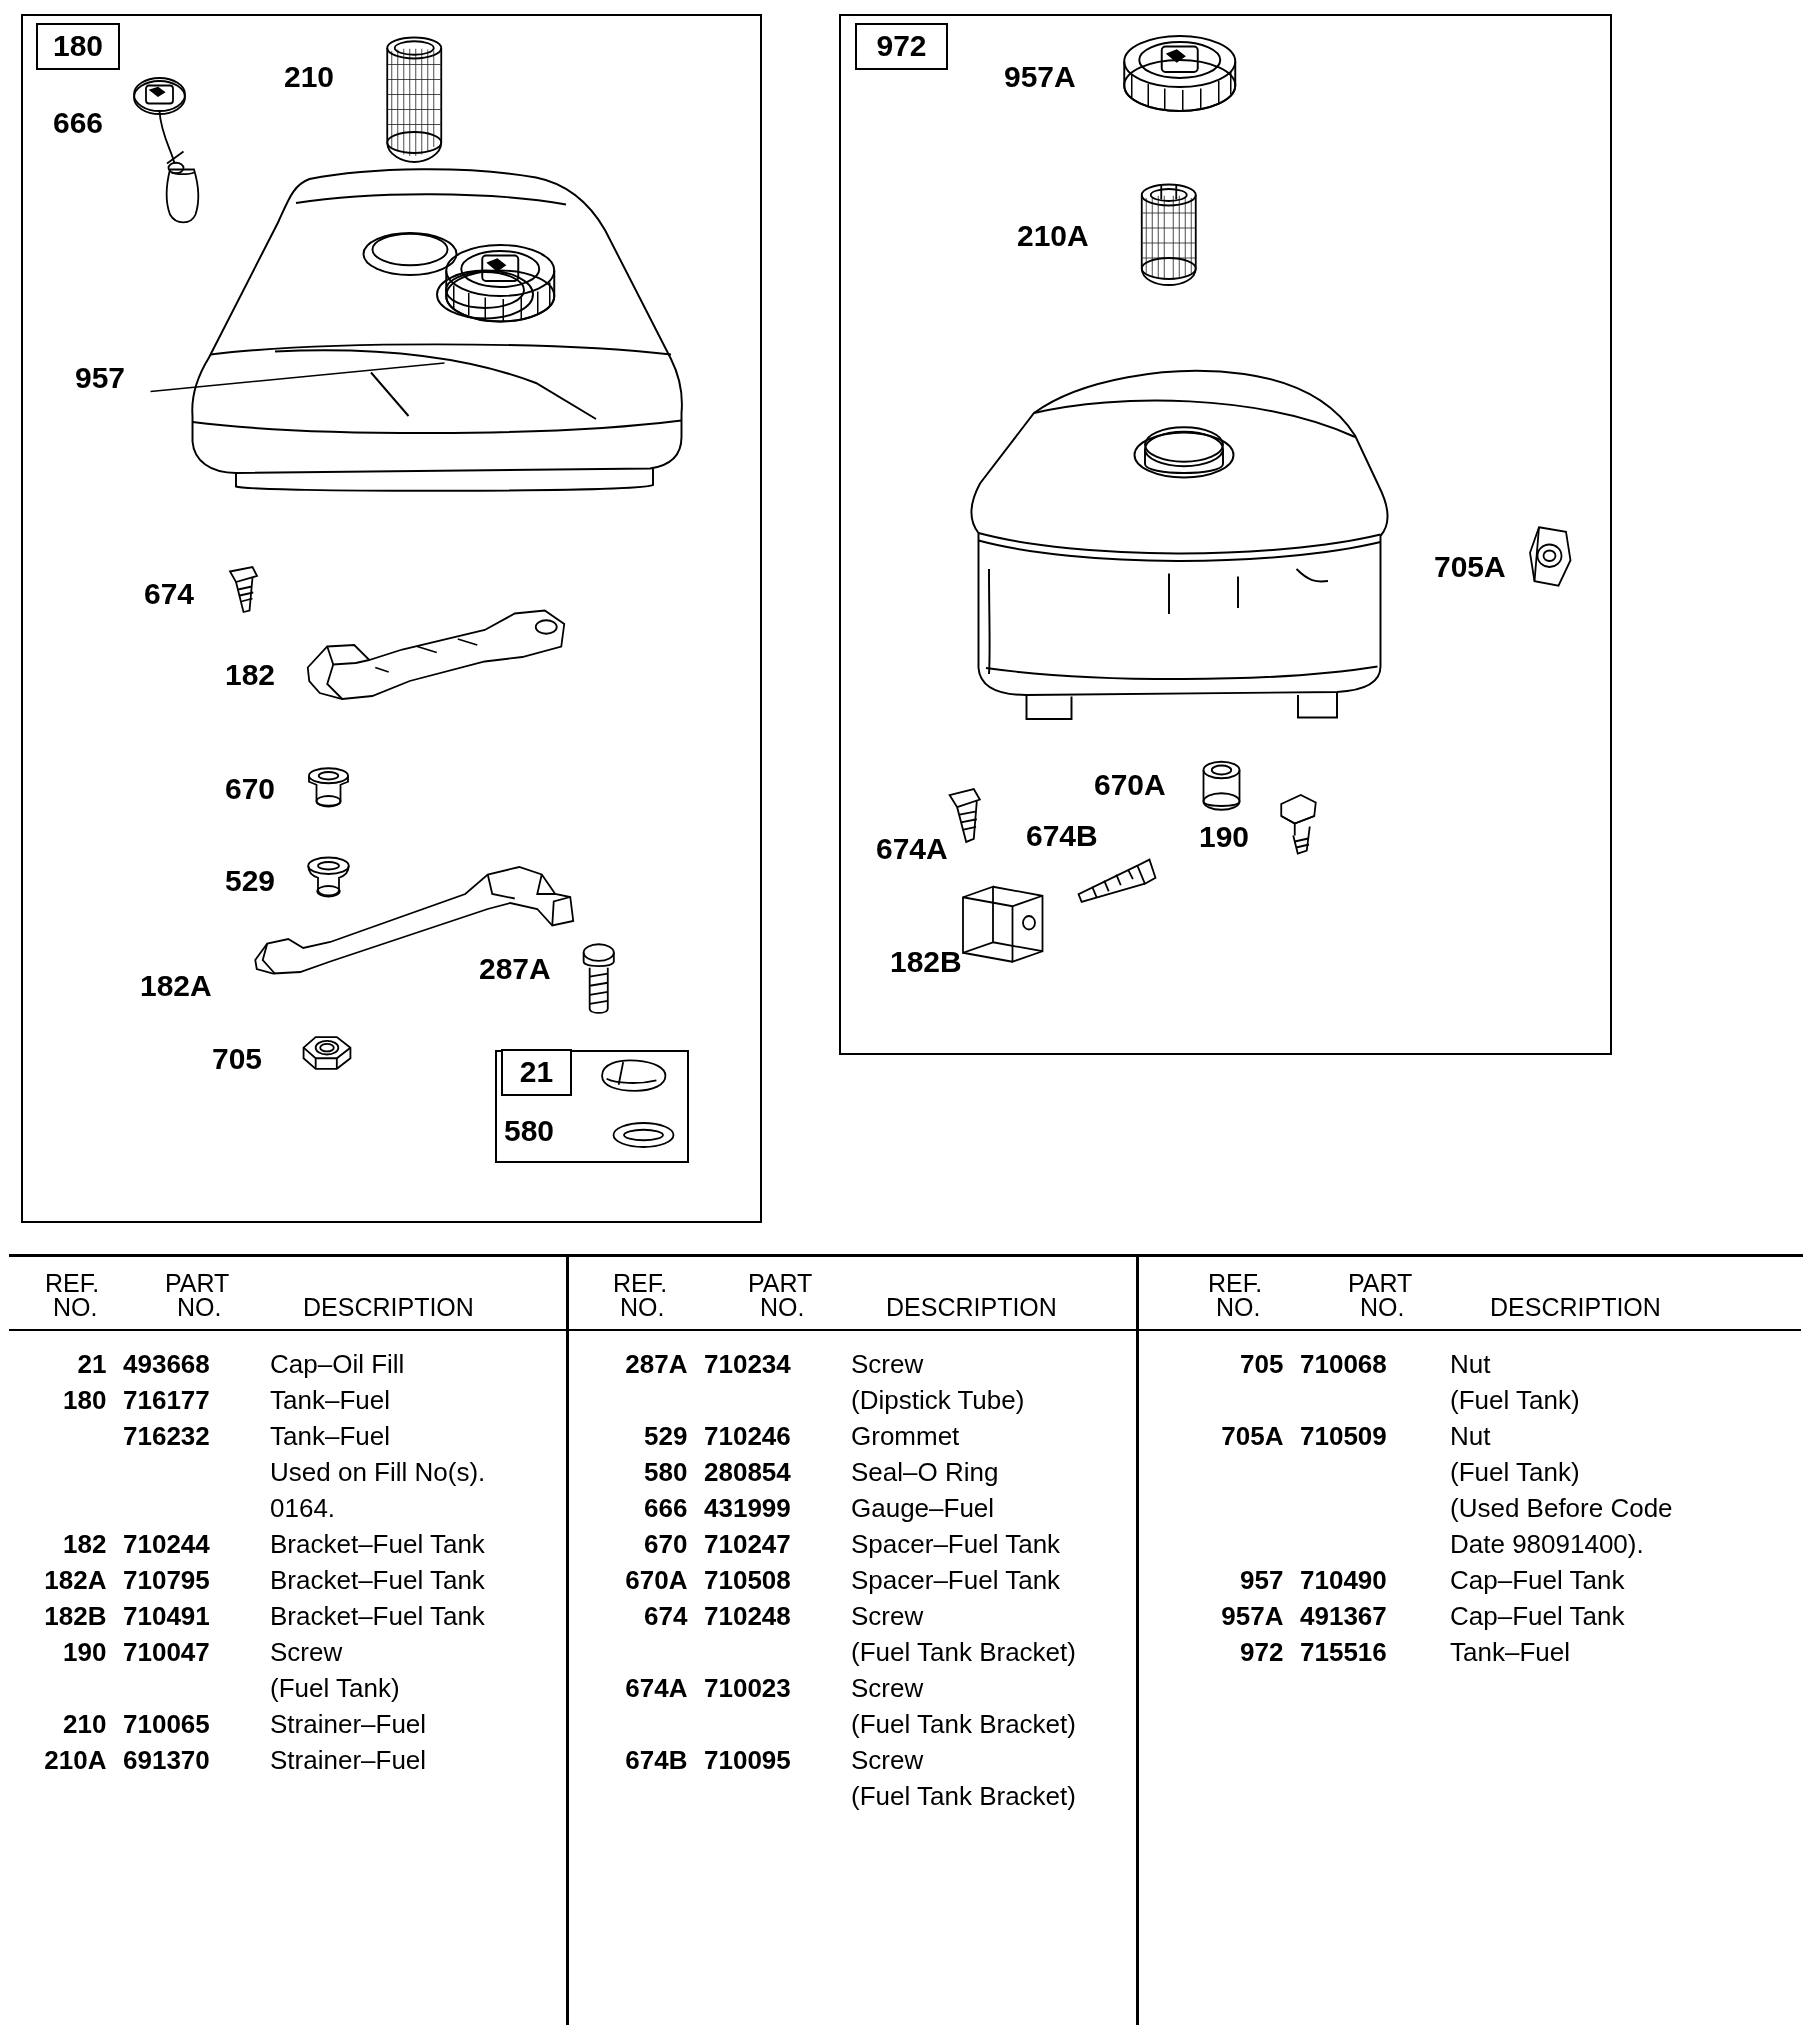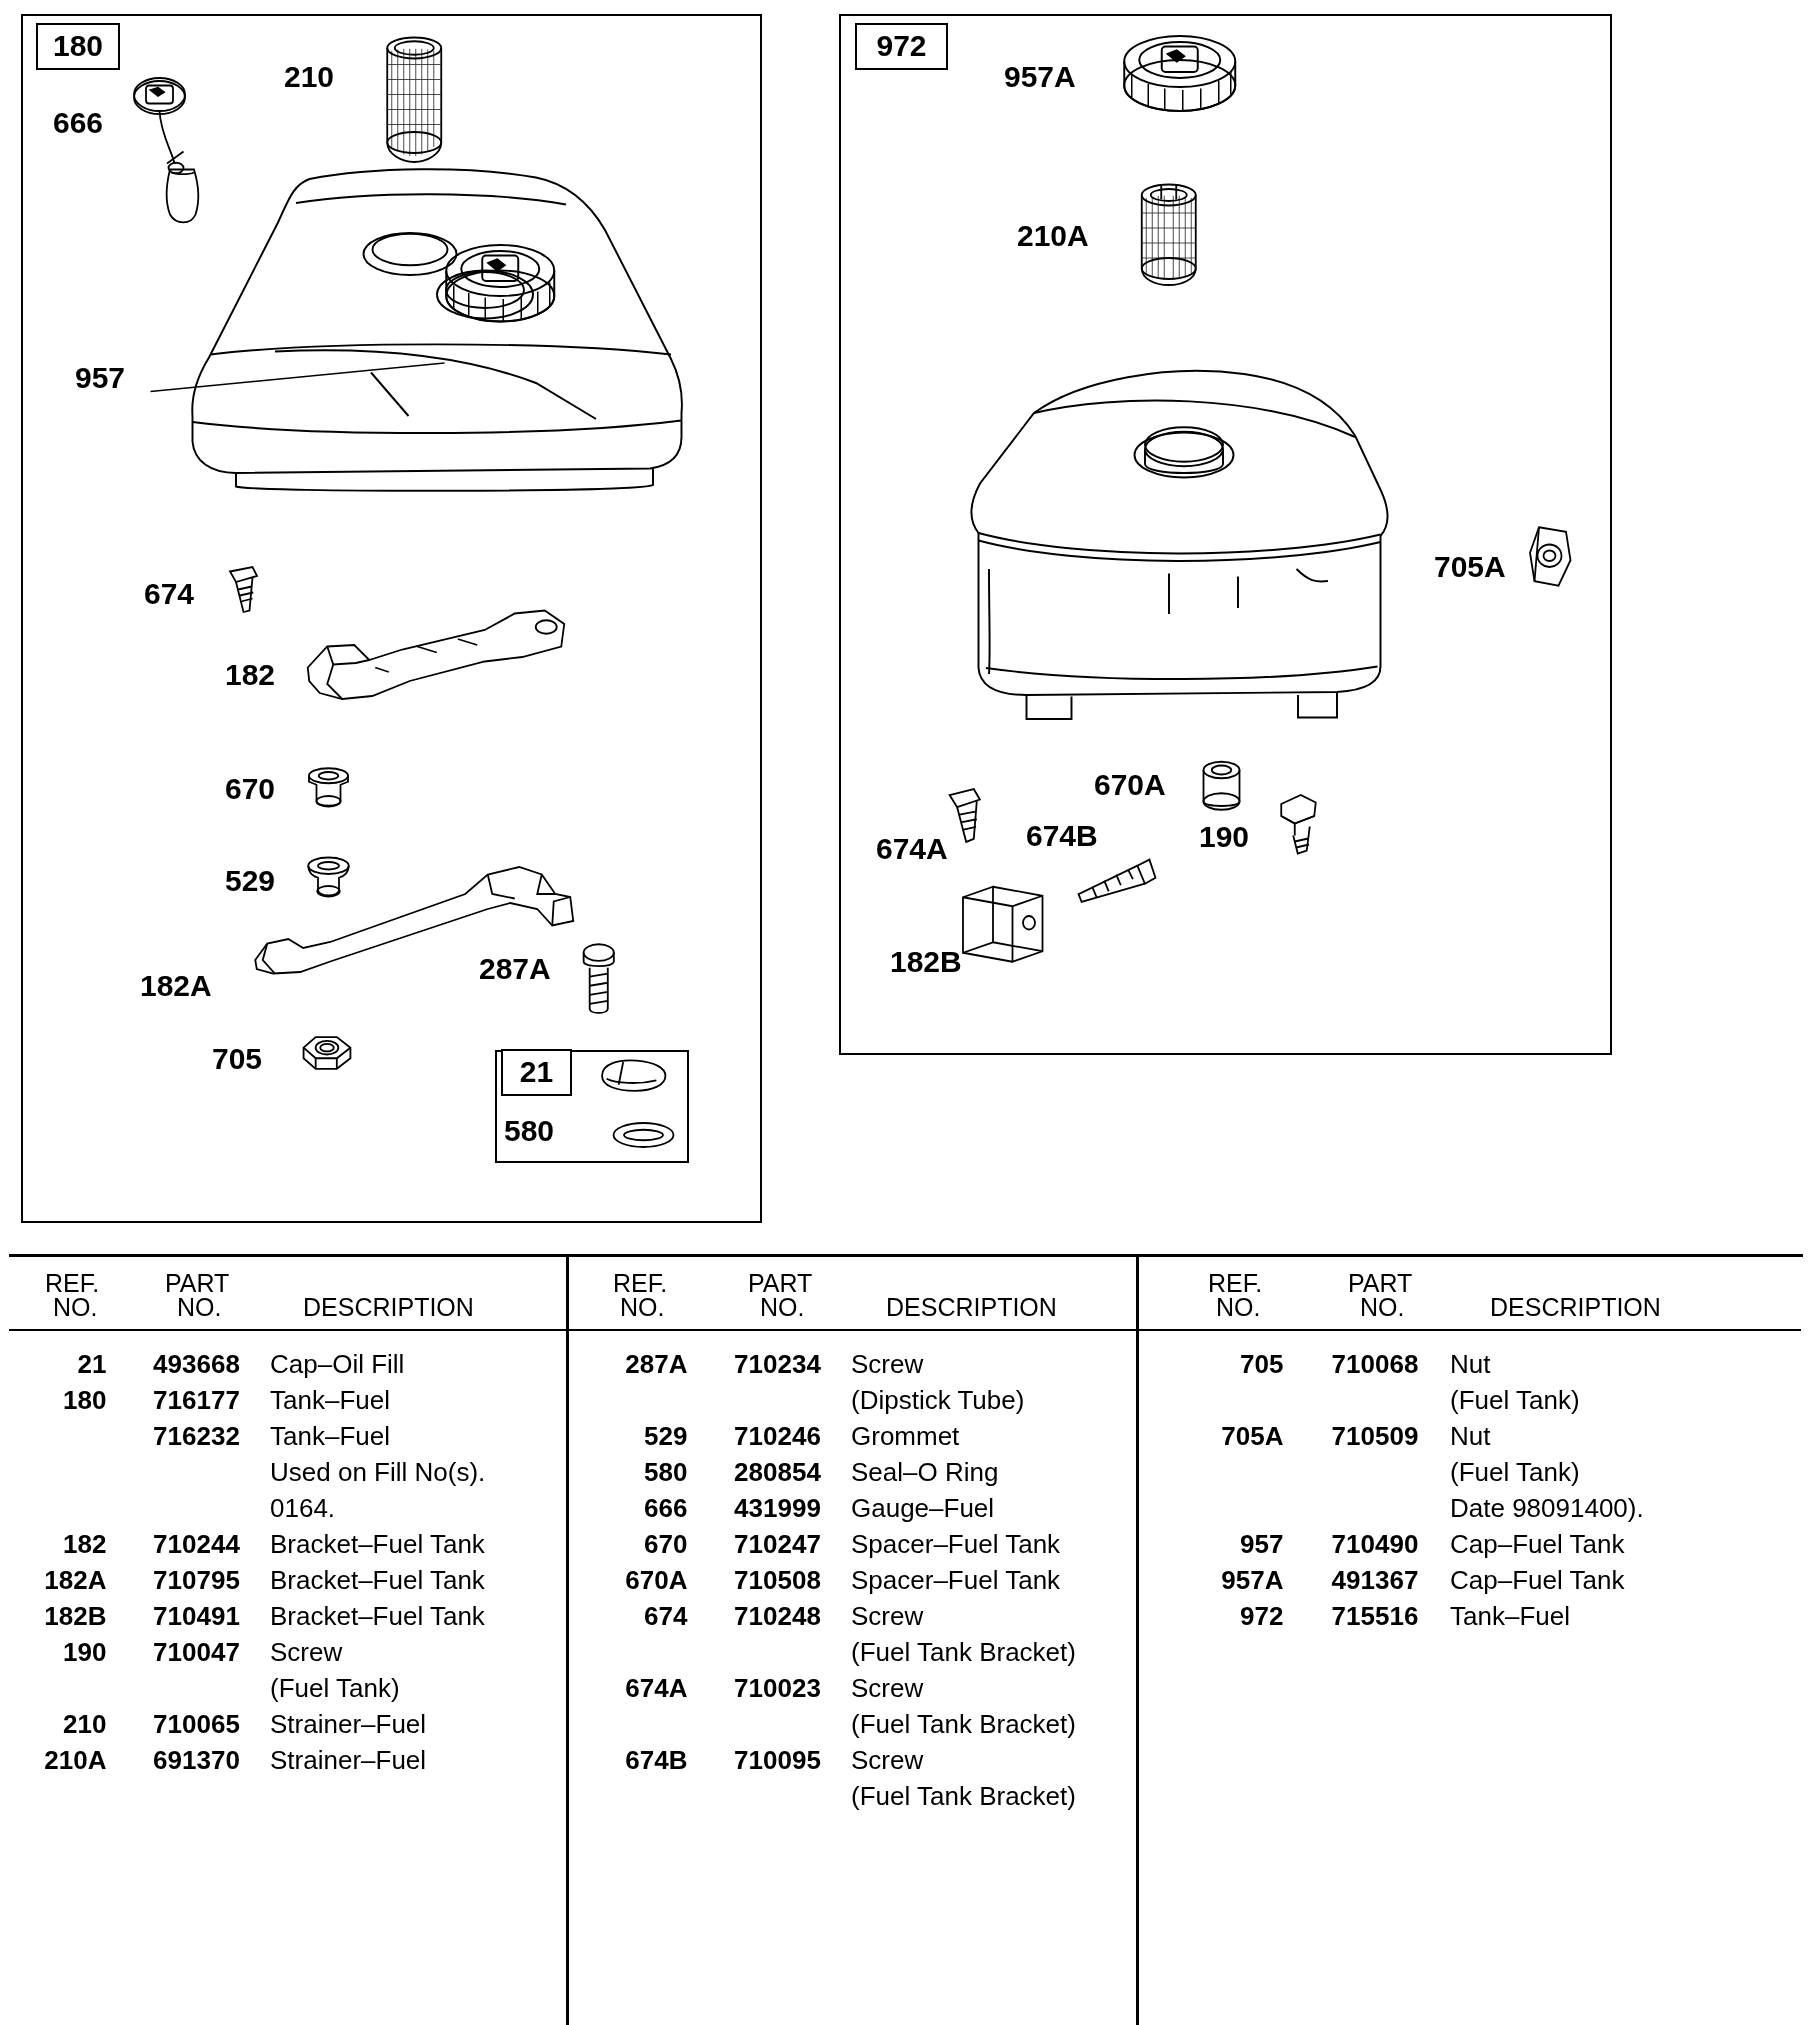--- a/index.html
+++ b/index.html
@@ -115,21 +115,21 @@
     line-height: 36px;
     white-space: nowrap;
   }
   .c-ref {
     text-align: right;
     font-weight: bold;
     padding-right: 16.5px;
     box-sizing: border-box;
   }
   .c-part {
-    text-align: center;
+    text-align: left;
     font-weight: bold;
     box-sizing: border-box;
   }
   .c-desc {
     text-align: left;
     box-sizing: border-box;
   }
   .tbody { padding-top: 15px; }
 
   
@@ -710,20 +710,25 @@
           <div class="c-desc">Nut</div>
         </div>
       <div class="trow">
           <div class="c-ref"></div>
           <div class="c-part"></div>
           <div class="c-desc">(Fuel Tank)</div>
         </div>
       <div class="trow">
           <div class="c-ref"></div>
           <div class="c-part"></div>
+          <div class="c-desc">(Used Before Code</div>
+        </div>
+      <div class="trow">
+          <div class="c-ref"></div>
+          <div class="c-part"></div>
           <div class="c-desc">Date 98091400).</div>
         </div>
       <div class="trow">
           <div class="c-ref">957</div>
           <div class="c-part">710490</div>
           <div class="c-desc">Cap–Fuel Tank</div>
         </div>
       <div class="trow">
           <div class="c-ref">957A</div>
           <div class="c-part">491367</div>

